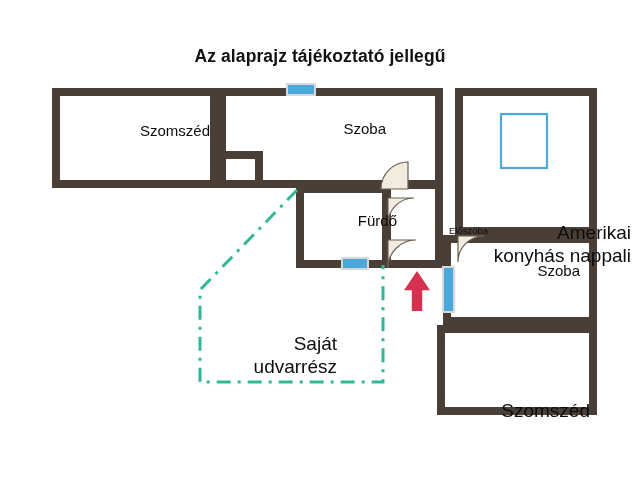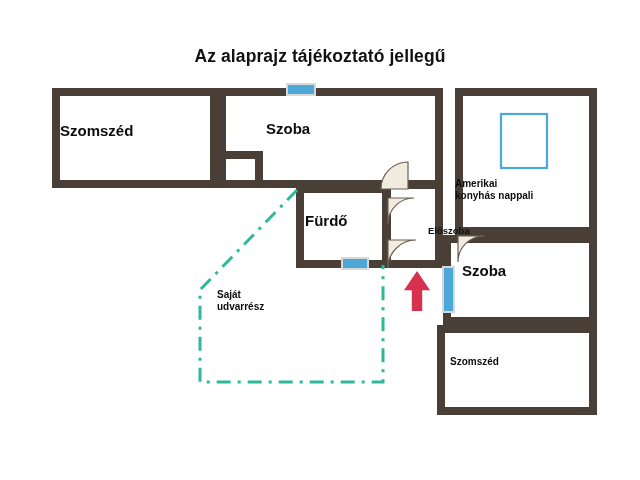--- a/index.html
+++ b/index.html
@@ -32,28 +32,28 @@
     letter-spacing: 0.1px;
   }
   svg.plan-svg {
     position: absolute;
     left: 0; top: 0;
     width: 640px;
     height: 480px;
   }
   .room-label {
     position: absolute;
-    text-align: left;
-    font-weight: bold;
+    text-align: right;
+    font-weight: normal;
     color: #0d0d0d;
     line-height: 1.22;
     white-space: pre-line;
   }
   .lbl-lg { font-size: 15px; }
-  .lbl-md { font-size: 10px; }
+  .lbl-md { font-size: 19px; margin-top: 43px; }
   .lbl-sm { font-size: 9.5px; padding-left: 45px; }
 </style>
 </head>
 <body>
 
 <div id="floorplan-root">
 
   <div id="plan-title">Az alaprajz tájékoztató jellegű</div>
 
   <svg class="plan-svg" viewBox="0 0 640 480">

